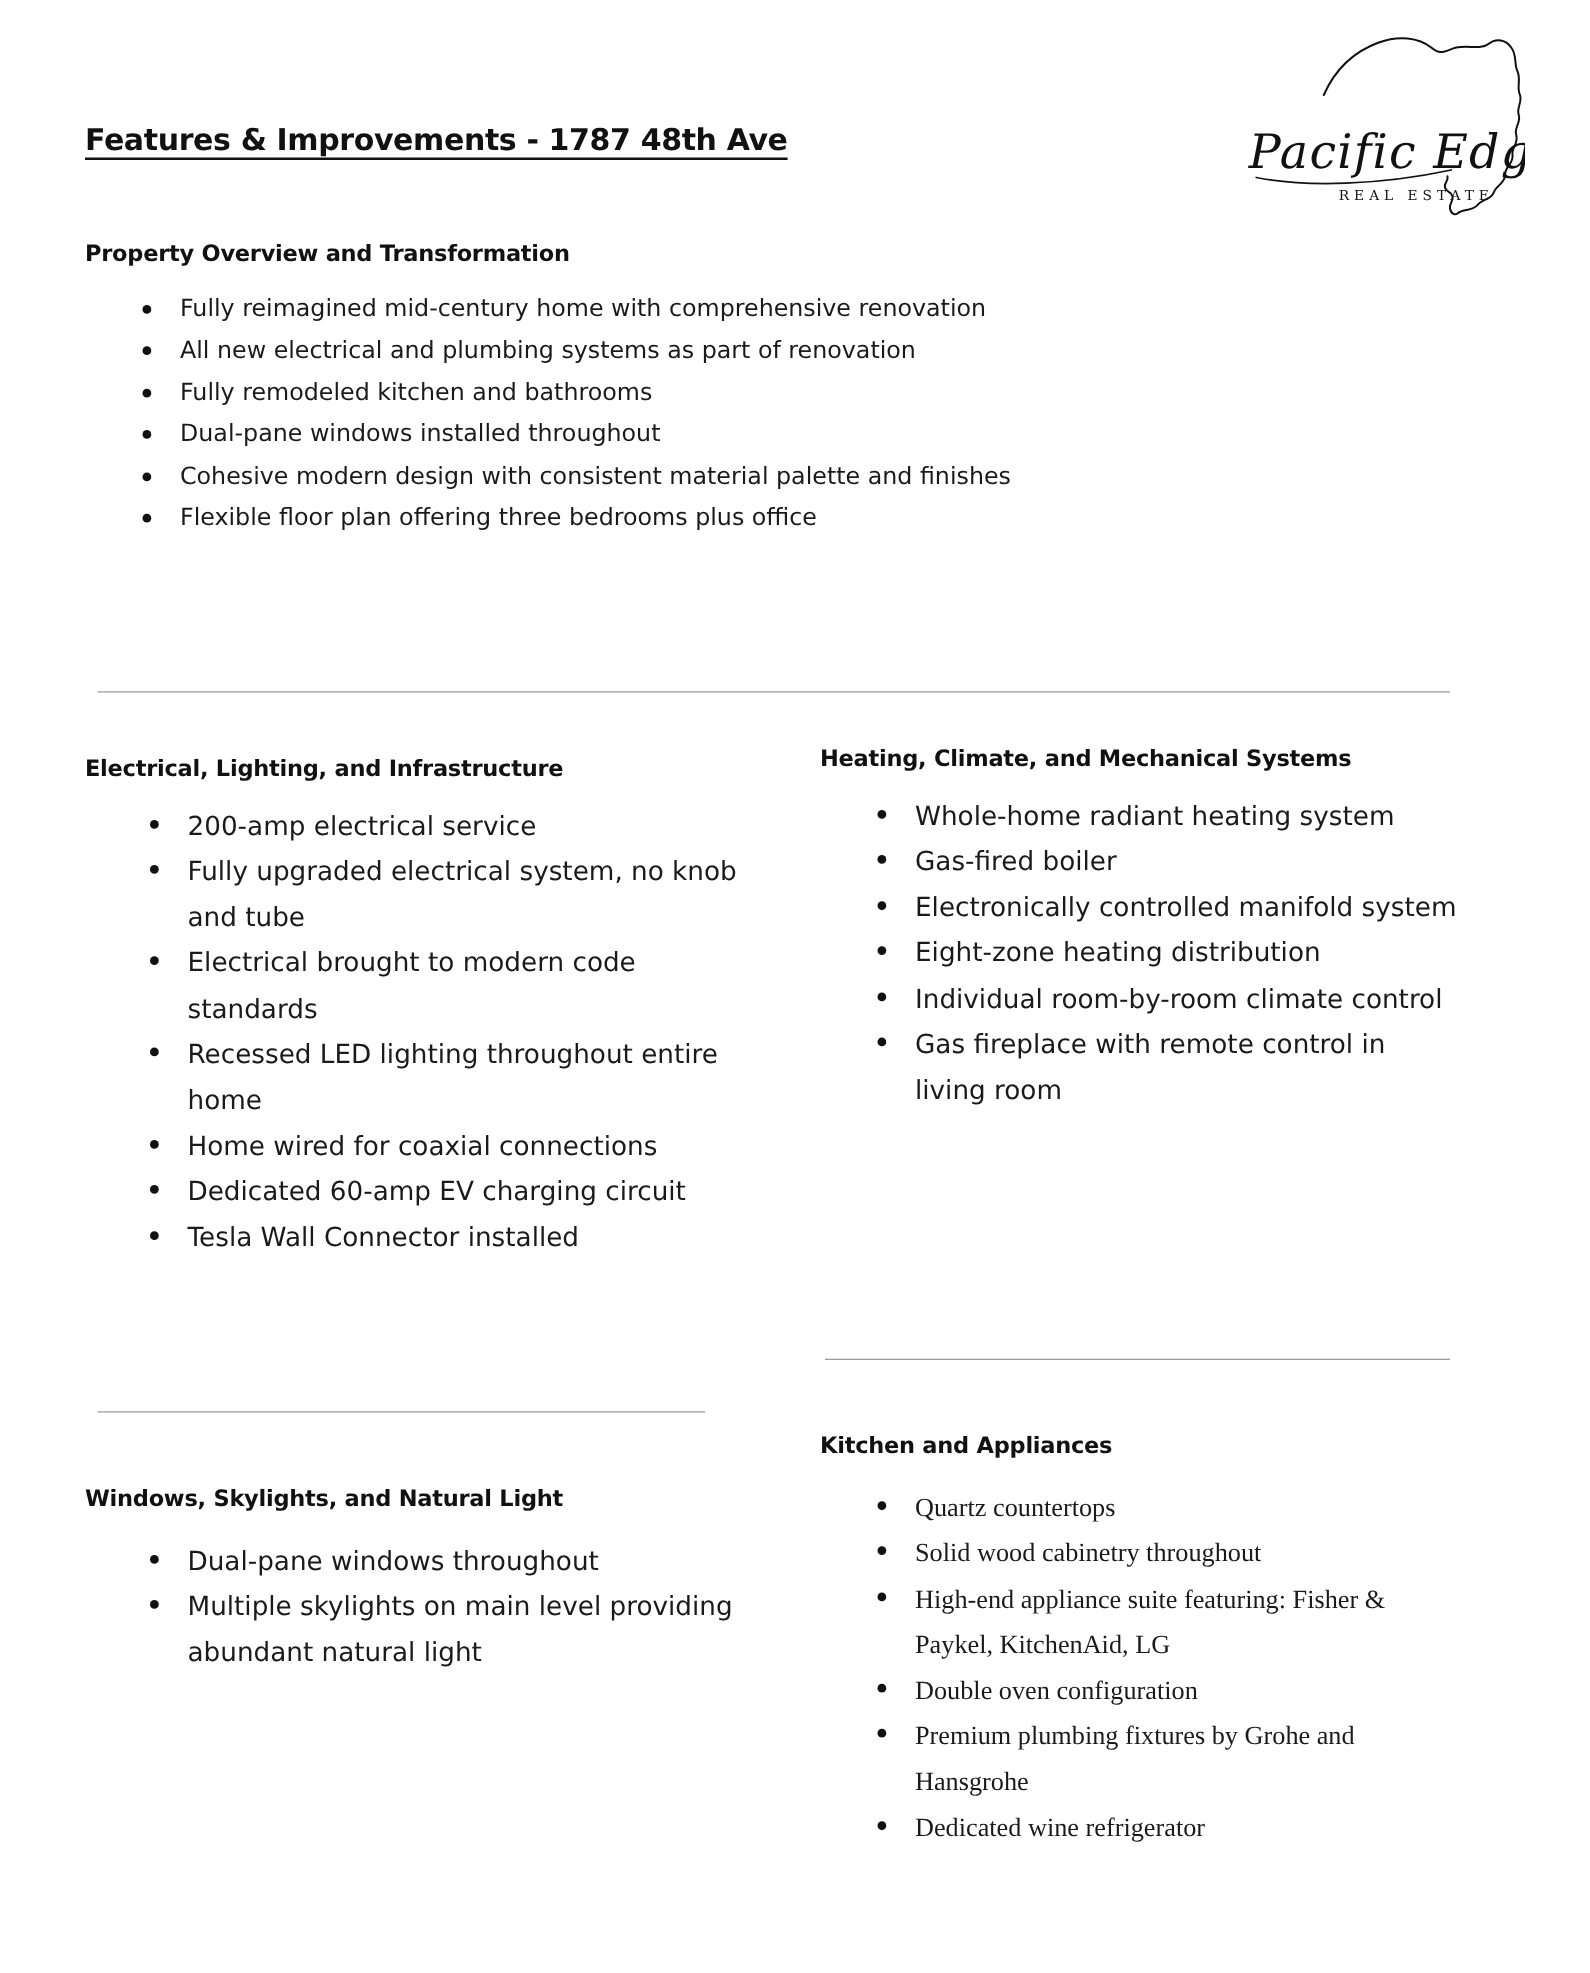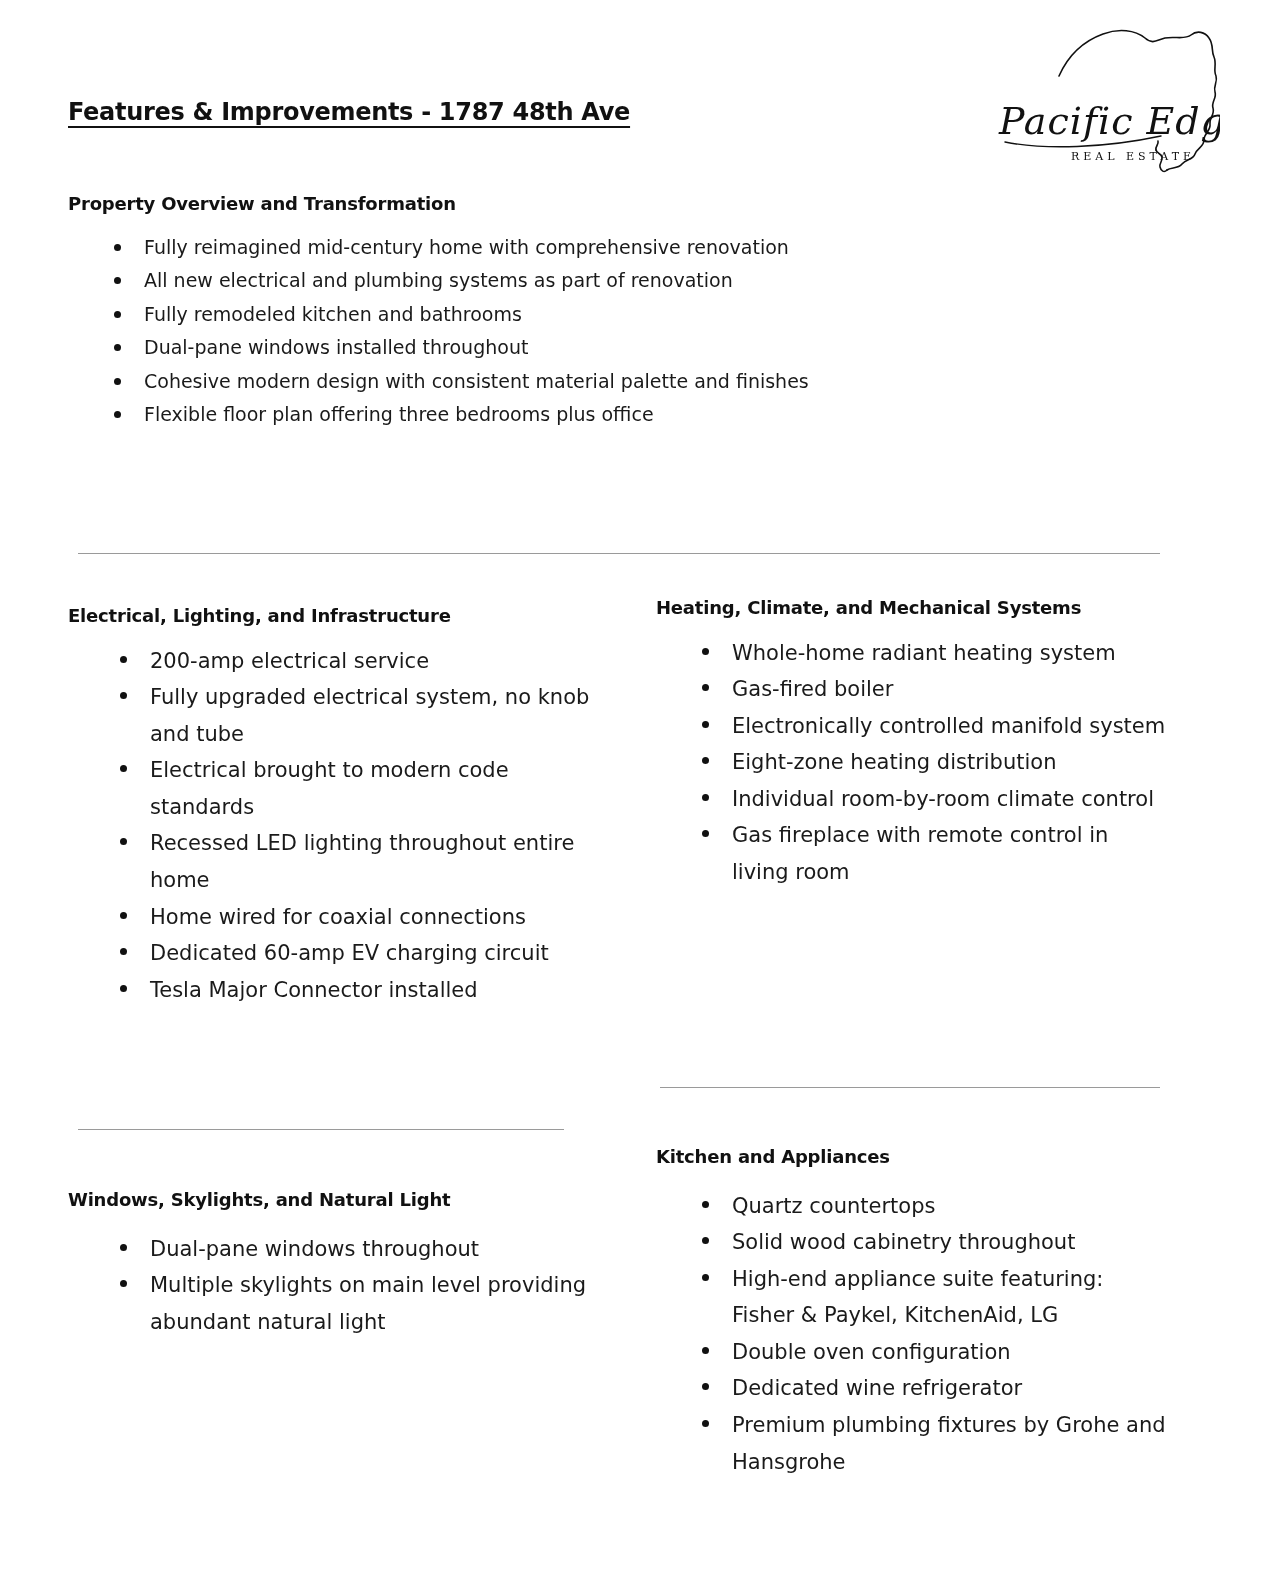--- a/index.html
+++ b/index.html
@@ -122,21 +122,21 @@
     width: 540px;
   }
   #col-right-2 {
     position: absolute;
     top: 1145px;
     left: 656px;
     width: 516px;
   }
   #col-right-1 ul.bullets,
   #col-right-2 ul.bullets { padding-left: 40px; }
-  #col-right-2 ul.bullets { margin-top: 18px; }
+  #col-right-2 ul.bullets { margin-top: 18px; font-family: Liberation Serif, serif; }
   #col-left-2 ul.bullets { margin-top: 18px; }
 </style>
 </head>
 <body>
 
 <div class="page">
 
   <div class="logo">
     <svg viewBox="0 0 235 170" width="235" height="170" xmlns="http://www.w3.org/2000/svg">
       <g fill="none" stroke="#111" stroke-width="1.6" stroke-linecap="round" stroke-linejoin="round">
@@ -182,21 +182,21 @@
 
   <div id="col-left-1">
     <h2 class="section-title">Electrical, Lighting, and Infrastructure</h2>
     <ul class="bullets">
       <li>200-amp electrical service</li>
       <li>Fully upgraded electrical system, no knob and tube</li>
       <li>Electrical brought to modern code standards</li>
       <li>Recessed LED lighting throughout entire home</li>
       <li>Home wired for coaxial connections</li>
       <li>Dedicated 60-amp EV charging circuit</li>
-      <li>Tesla Major Connector installed</li>
+      <li>Tesla Wall Connector installed</li>
     </ul>
   </div>
 
   <div id="col-right-1">
     <h2 class="section-title">Heating, Climate, and Mechanical Systems</h2>
     <ul class="bullets">
       <li>Whole-home radiant heating system</li>
       <li>Gas-fired boiler</li>
       <li>Electronically controlled manifold system</li>
       <li>Eight-zone heating distribution</li>
@@ -216,18 +216,18 @@
     </ul>
   </div>
 
   <div id="col-right-2">
     <h2 class="section-title">Kitchen and Appliances</h2>
     <ul class="bullets">
       <li>Quartz countertops</li>
       <li>Solid wood cabinetry throughout</li>
       <li>High-end appliance suite featuring: Fisher &amp; Paykel, KitchenAid, LG</li>
       <li>Double oven configuration</li>
+      <li>Premium plumbing fixtures by Grohe and Hansgrohe</li>
       <li>Dedicated wine refrigerator</li>
-      <li>Premium plumbing fixtures by Grohe and Hansgrohe</li>
     </ul>
   </div>
 
 </div>
 
 </body></html>

